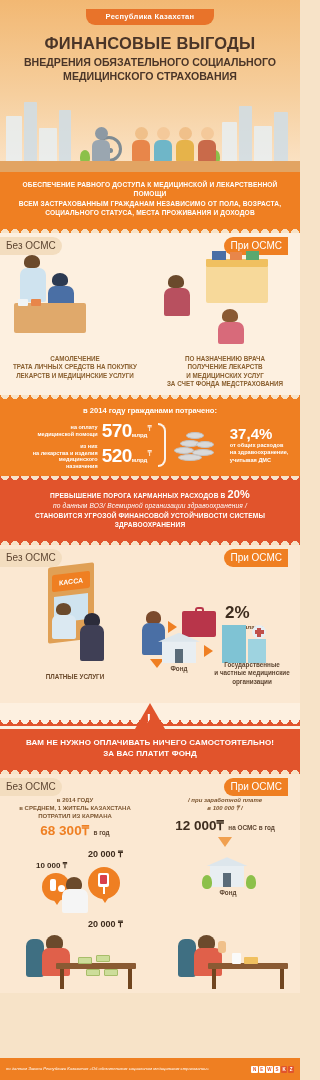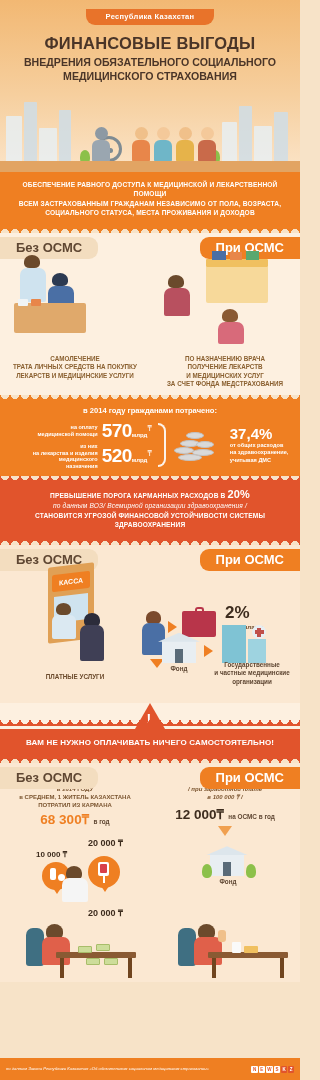--- a/index.html
+++ b/index.html
@@ -68,25 +68,25 @@
     -webkit-mask-size: 10px 6px; mask-size: 10px 6px;
   }
   .zig-bot.red, .zig-top.red { background: #e1542c; }
 
   
   .panel { position: relative; background: #fdf0e0; }
   .panel.cream { background: #fbe8d2; }
   .pill-row { position: relative; height: 18px; }
   .pill {
     position: absolute; top: 4px;
-    font-size: 13px; font-weight: bold;
-    padding: 3px 16px 4px; border-radius: 9px;
+    font-size: 10px; font-weight: normal;
+    padding: 3px 6px 4px; border-radius: 9px;
   }
   .pill.left { left: 0; background: #f3ddbf; color: #5e4632; border-radius: 0 9px 9px 0; }
-  .pill.right { right: 0; background: #ef7f22; color: #fff; border-radius: 9px 0 0 9px; }
+  .pill.right { right: 12px; background: #ef7f22; color: #fff; border-radius: 9px 0 0 9px; }
 
   .cap {
     text-align: center; color: #8a6030;
     font-size: 6.3px; font-weight: bold; line-height: 8.6px;
   }
 
   .scene { position: relative; }
 
   
   .stats { background: #ef7f22; color: #fff; padding: 5px 0 6px; }
@@ -363,20 +363,21 @@
       </div>
     </div>
   </div>
 
   <div class="tri-wrap">
     <div class="warn-tri"></div>
   </div>
   <div class="zig-top red" style="margin-top:-9px;"></div>
   <div class="banner red" style="padding-top:11px;">
     <div>ВАМ НЕ НУЖНО ОПЛАЧИВАТЬ НИЧЕГО САМОСТОЯТЕЛЬНО!</div>
+    <div>ЗА ВАС ПЛАТИТ ФОНД</div>
   </div>
   <div class="zig-bot red"></div>
 
   <div class="panel" style="background:#fbe8d2;padding-bottom:2px;">
     <div class="pill-row" style="height:20px;">
       <div class="pill left">Без ОСМС</div>
       <div class="pill right">При ОСМС</div>
     </div>
 
     <div style="display:flex;margin-top:2px;">

